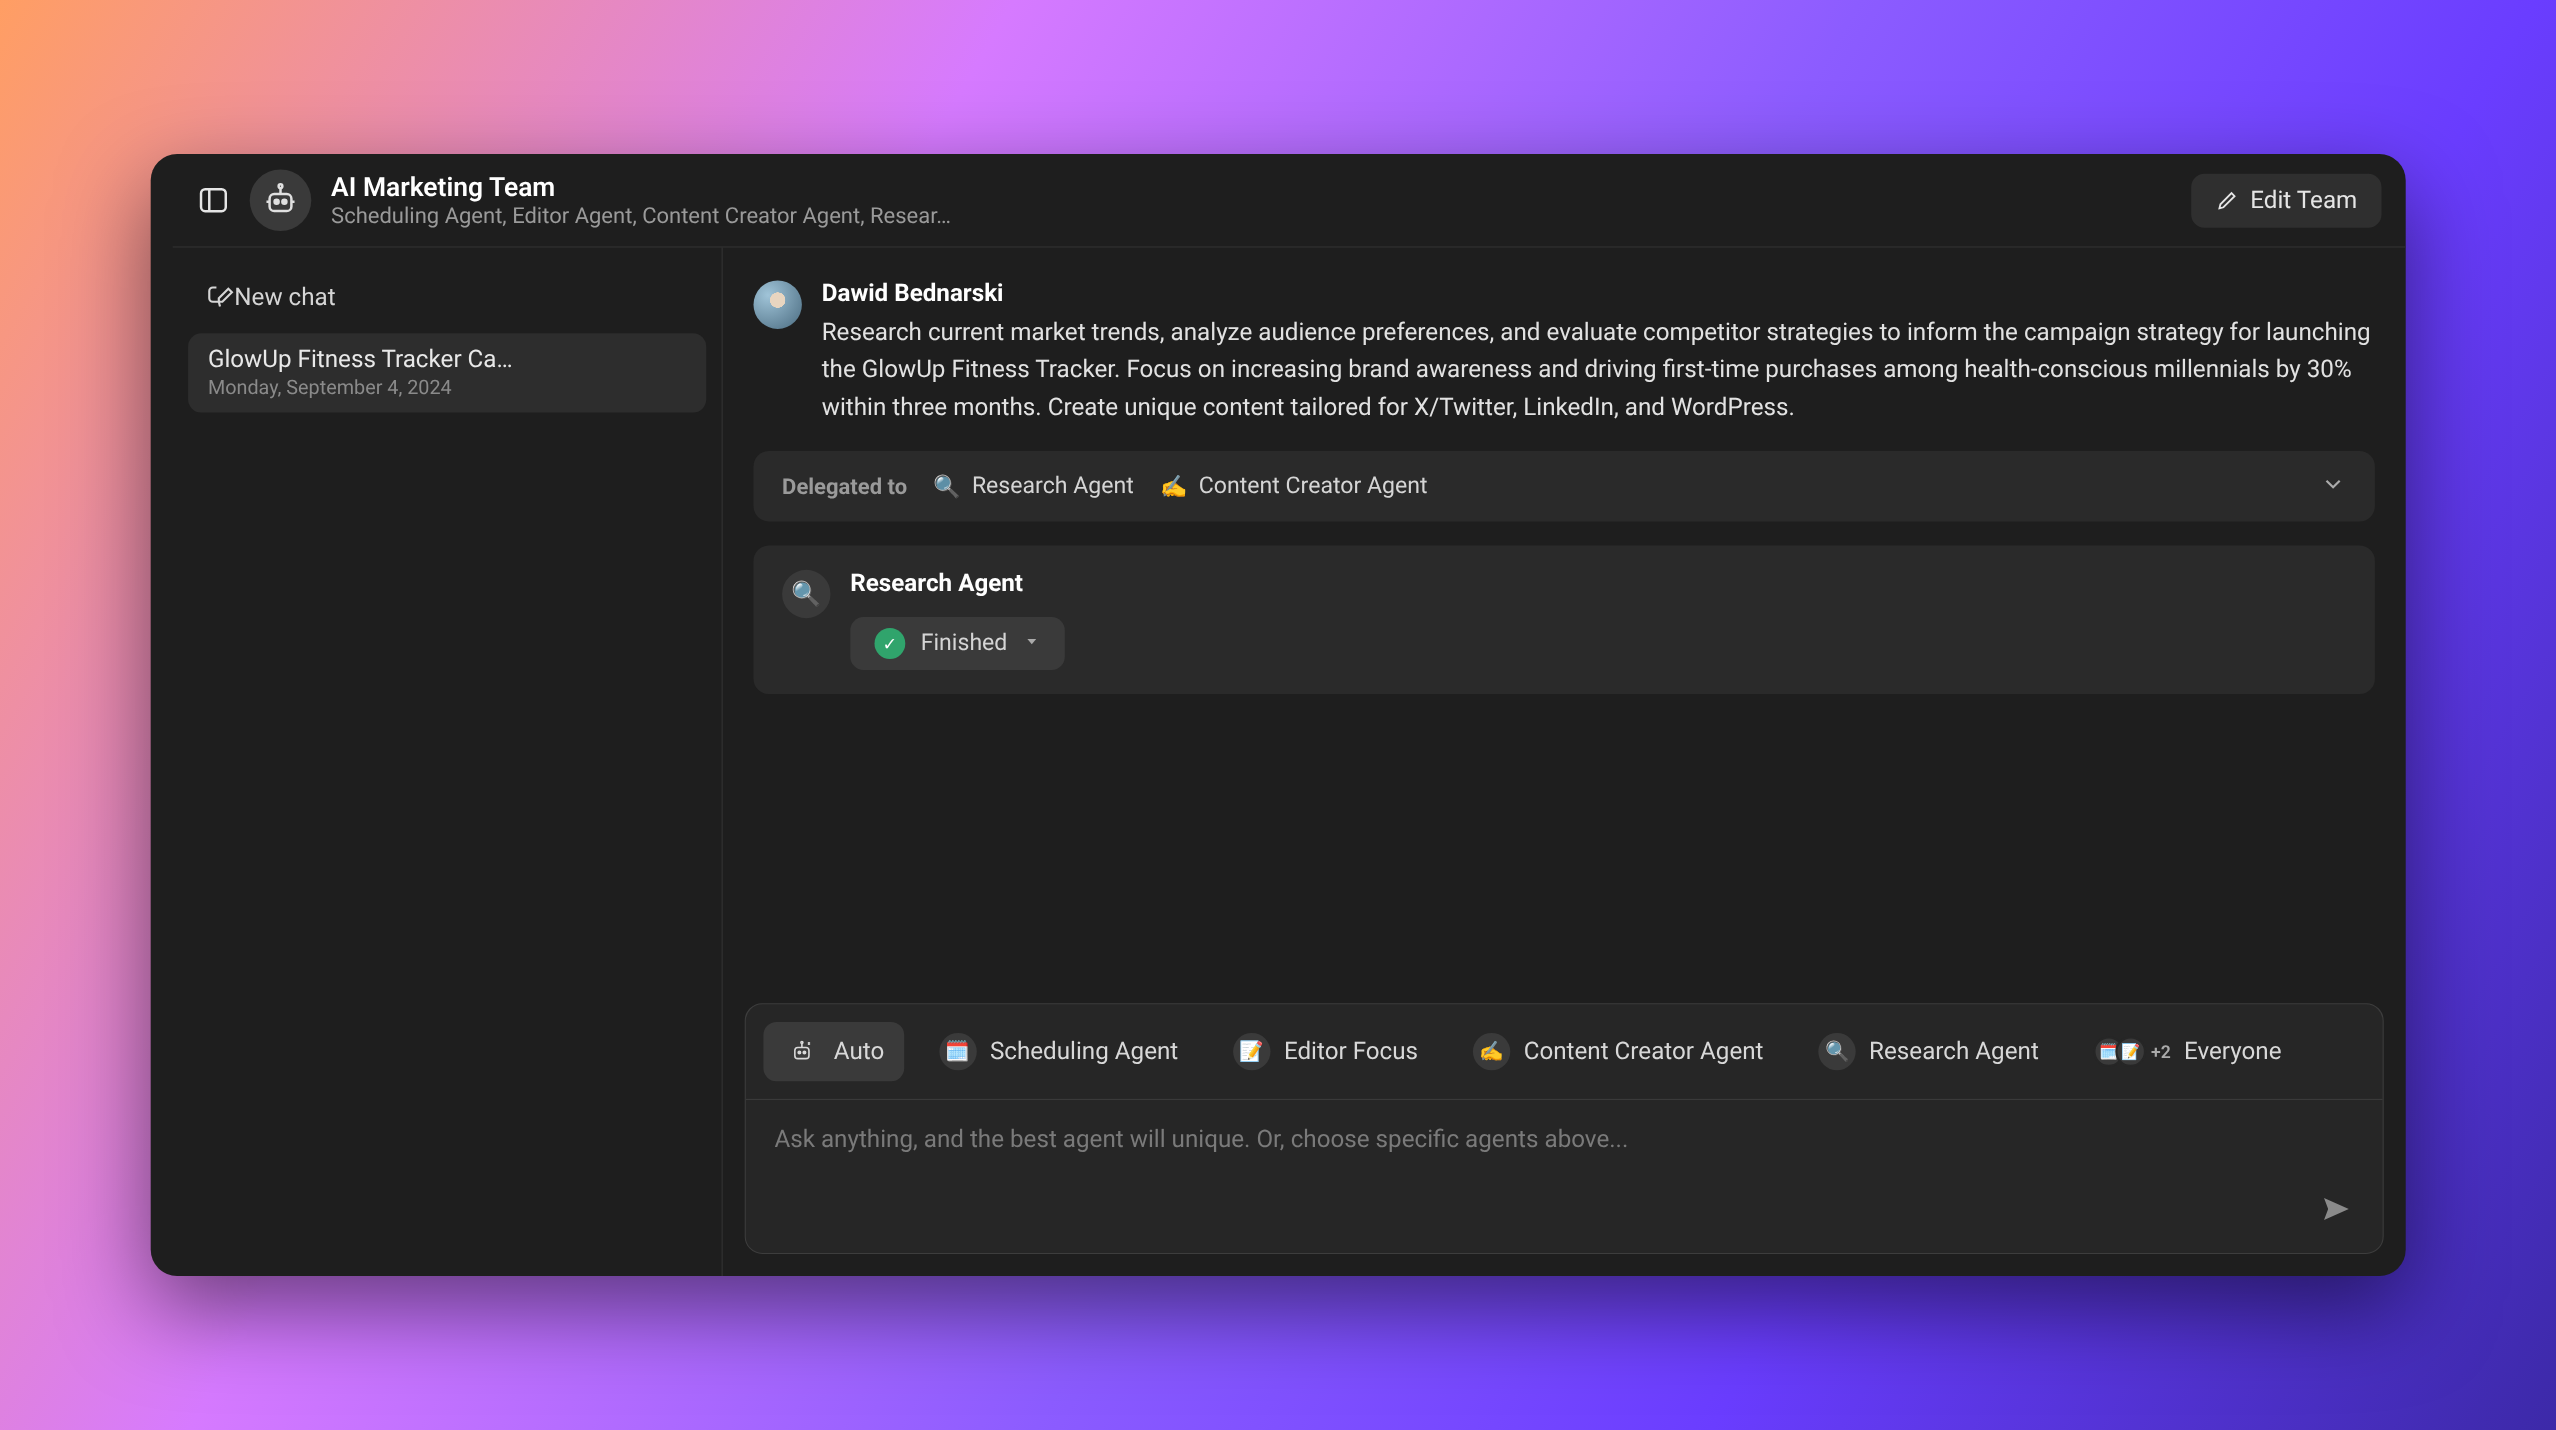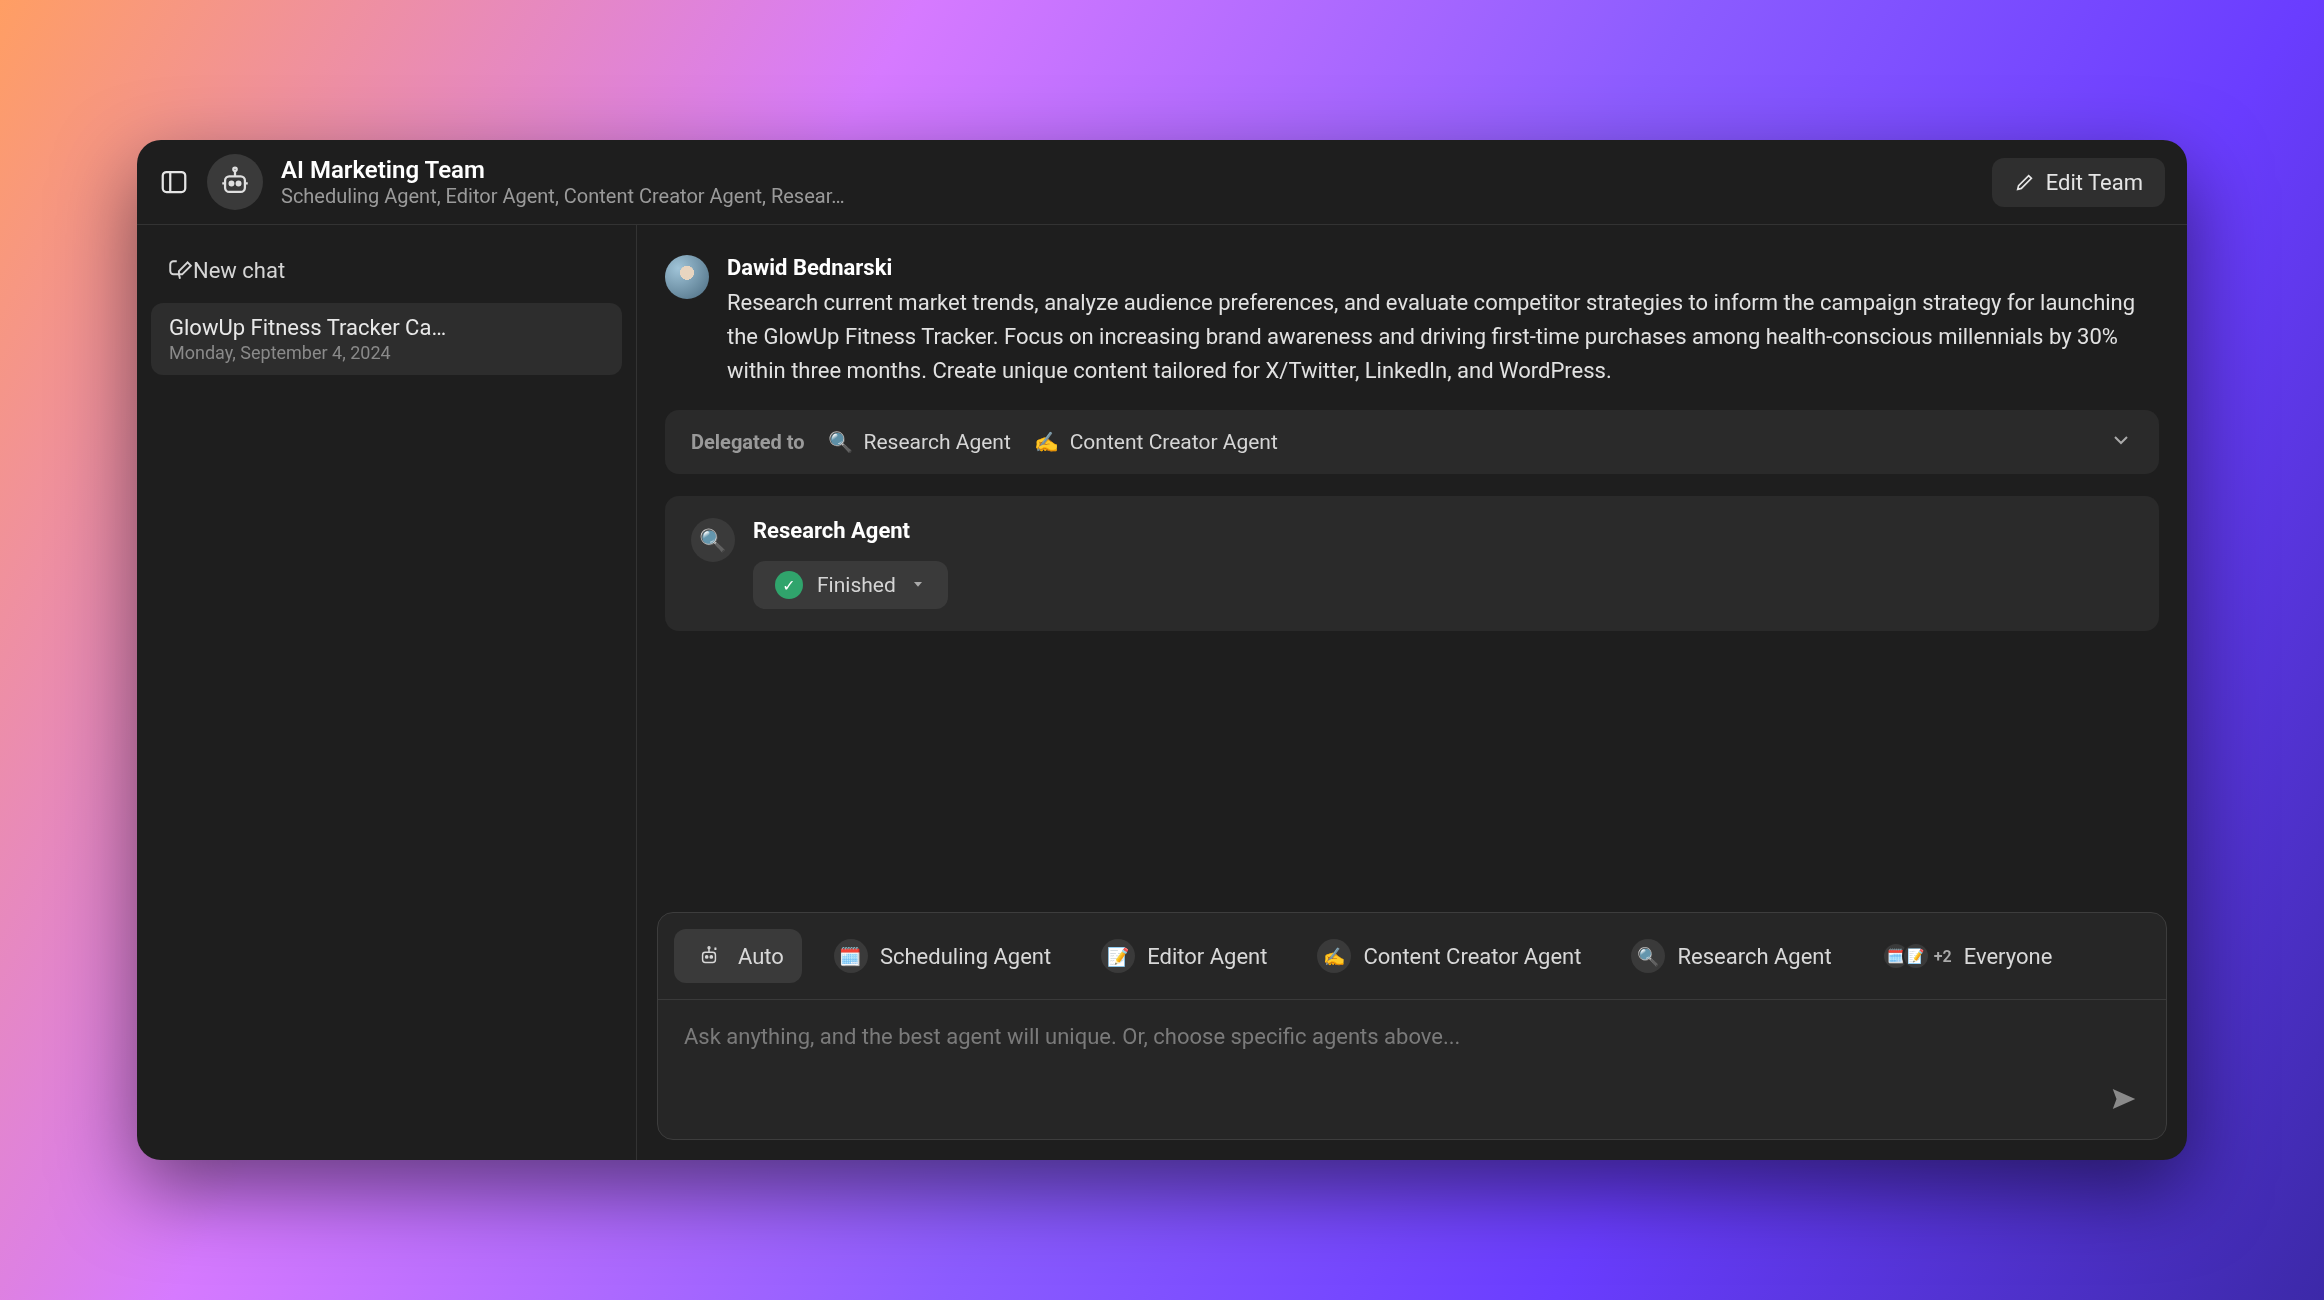--- a/index.html
+++ b/index.html
@@ -5,21 +5,21 @@
   * { margin: 0; padding: 0; box-sizing: border-box; font-family: -apple-system, BlinkMacSystemFont, "Segoe UI", Roboto, sans-serif; }
   html, body { width: 100%; height: 100%; }
   body {
     background: linear-gradient(120deg, #ff9e63 0%, #d67aff 30%, #8c5cff 55%, #6a3dff 75%, #3c29a8 100%);
     display: flex; align-items: center; justify-content: center;
     min-height: 100vh; padding: 80px 120px;
   }
   .window {
     width: 100%; max-width: 2050px; height: 1020px;
     background: #1e1e1e; border-radius: 24px; overflow: hidden;
-    display: flex; flex-direction: column; box-shadow: 0 30px 80px rgba(0,0,0,0.5);
+    display: flex; flex-direction: column; box-shadow: 0 30px 80px rgba(0,0,0,0.5); padding-left: 20px;
   }
   
   .header {
     display: flex; align-items: center; gap: 18px;
     padding: 14px 22px; border-bottom: 1px solid #333;
   }
   .sidebar-toggle { width: 30px; height: 30px; color: #e5e5e5; cursor: pointer; flex-shrink:0; }
   .team-avatar {
     width: 56px; height: 56px; border-radius: 50%; background: #3a3a3a;
     display: flex; align-items: center; justify-content: center; flex-shrink:0;
@@ -236,21 +236,21 @@
               <span>Auto</span>
             </button>
 
             <button class="agent-btn">
               <span class="ico-wrap">🗓️</span>
               <span>Scheduling Agent</span>
             </button>
 
             <button class="agent-btn">
               <span class="ico-wrap">📝</span>
-              <span>Editor Agent</span>
+              <span>Editor Focus</span>
             </button>
 
             <button class="agent-btn">
               <span class="ico-wrap">✍️</span>
               <span>Content Creator Agent</span>
             </button>
 
             <button class="agent-btn">
               <span class="ico-wrap">🔍</span>
               <span>Research Agent</span>

